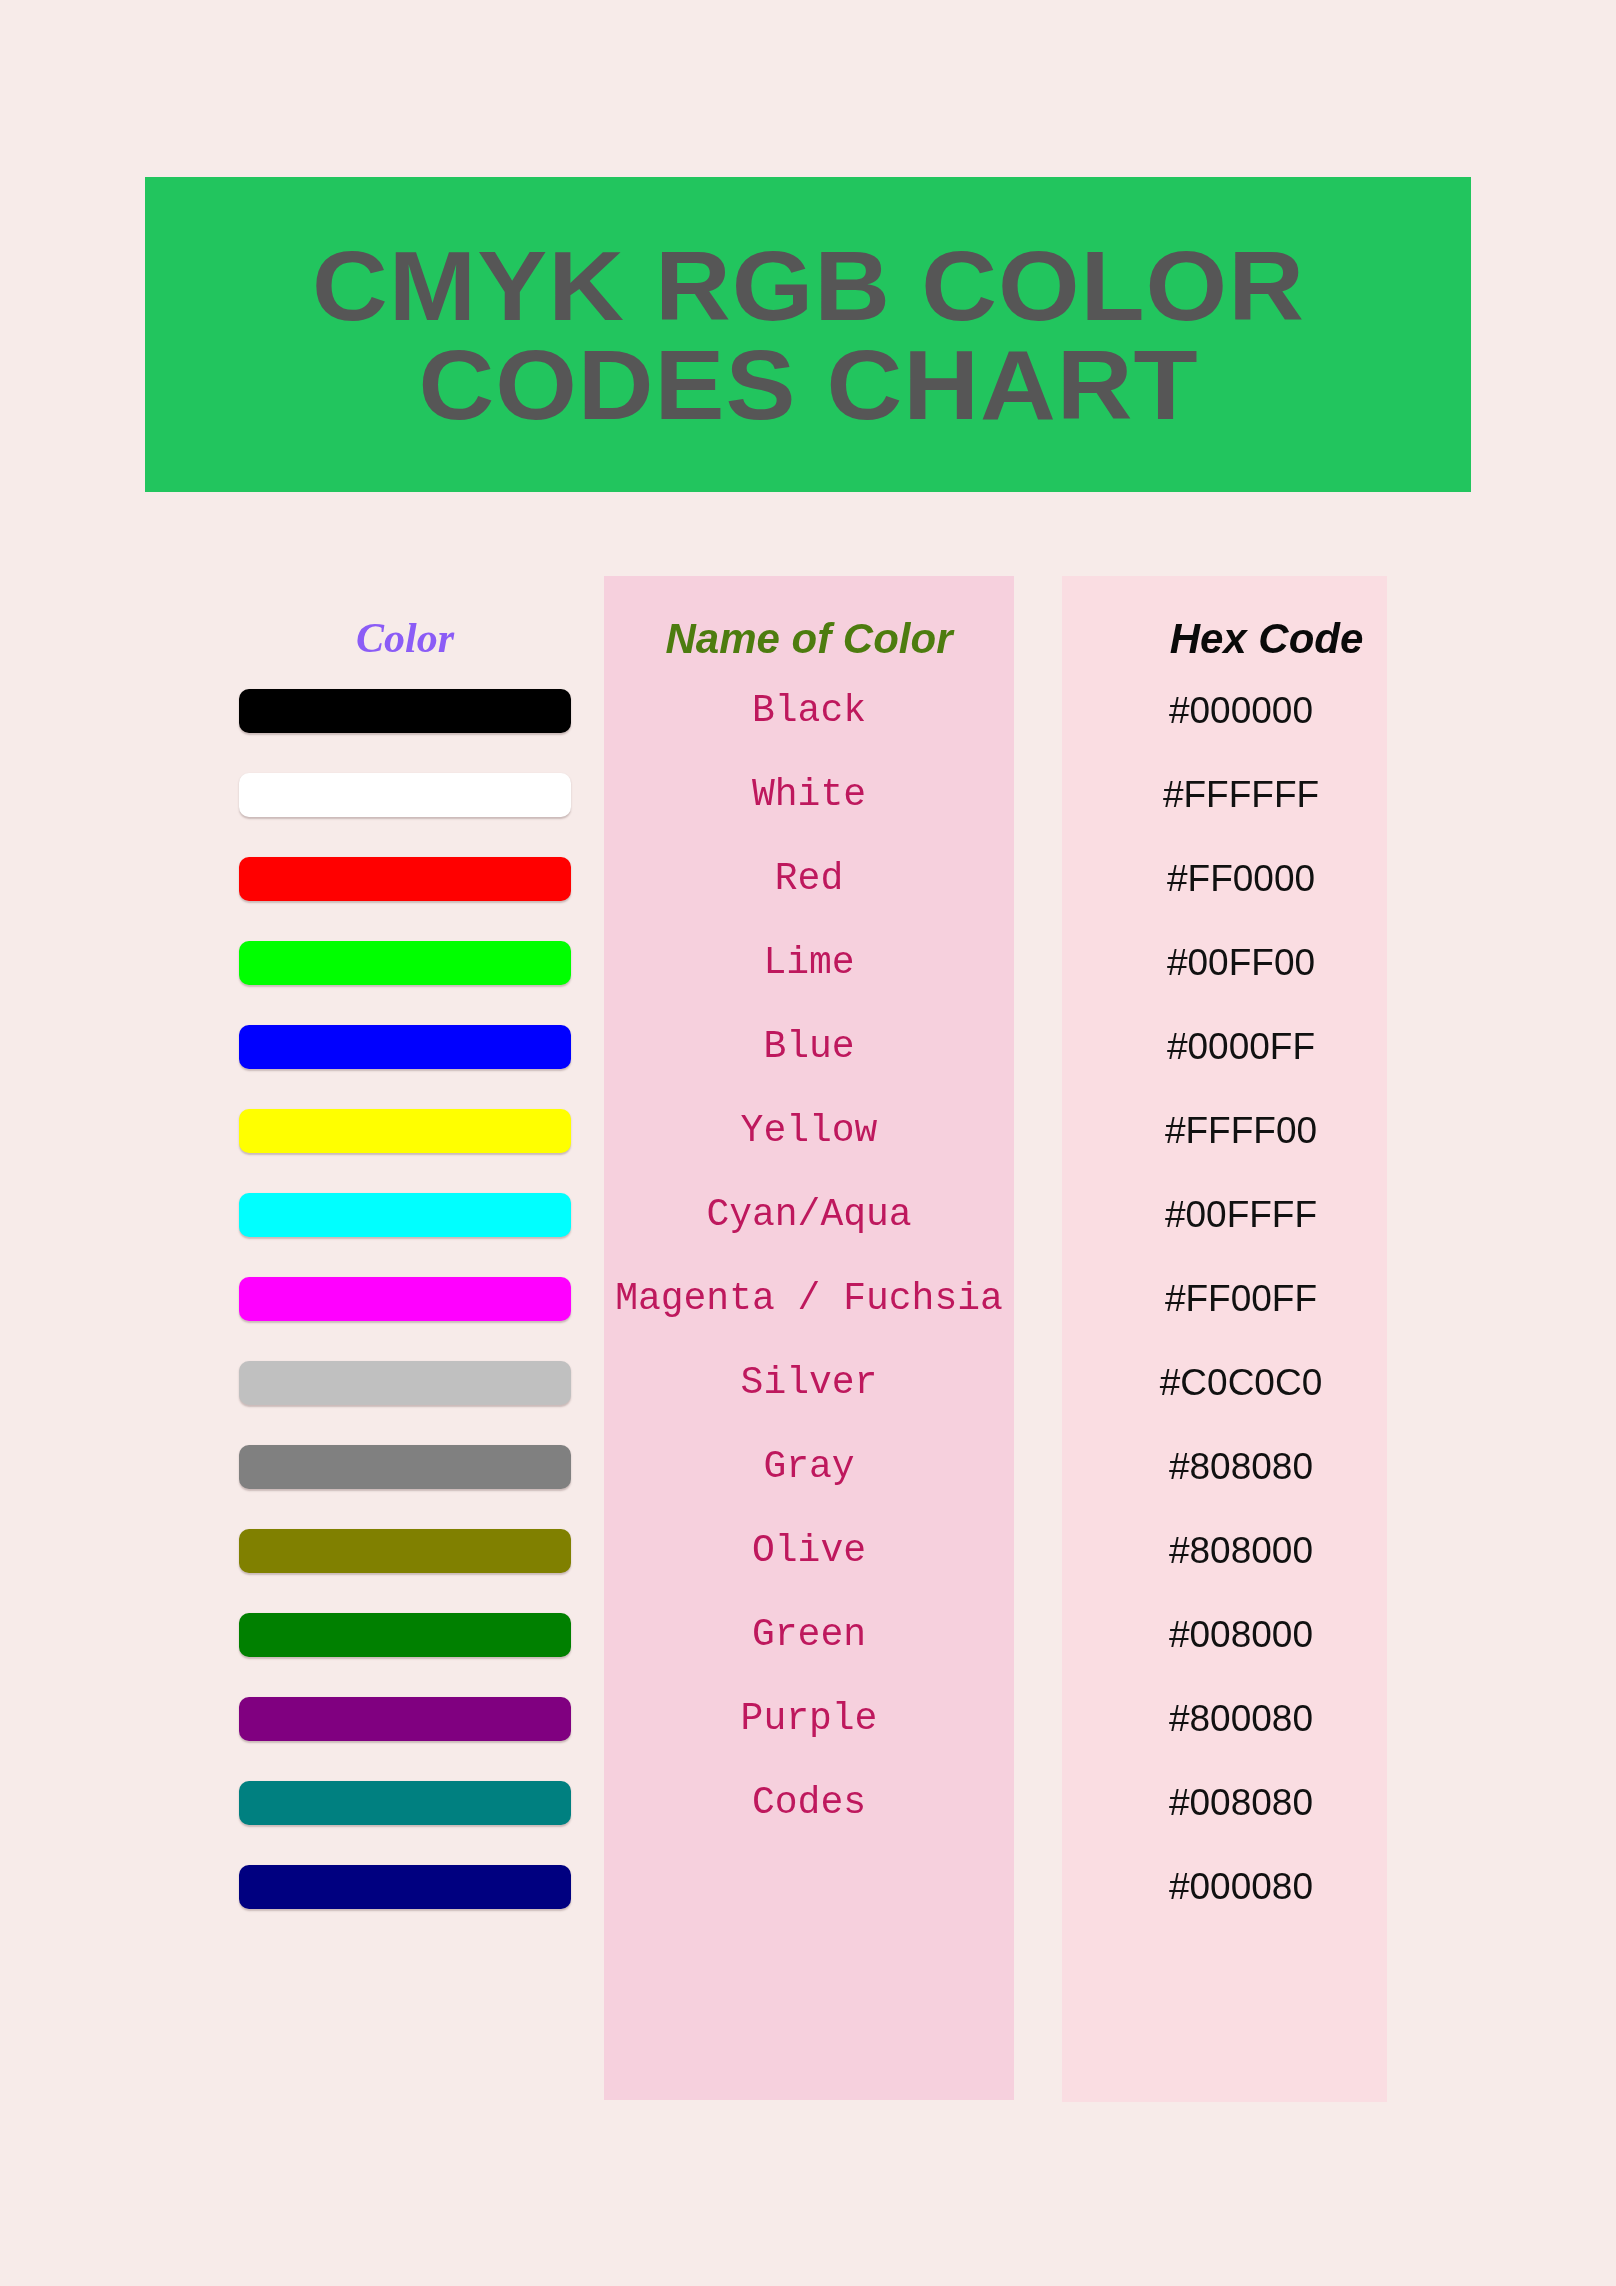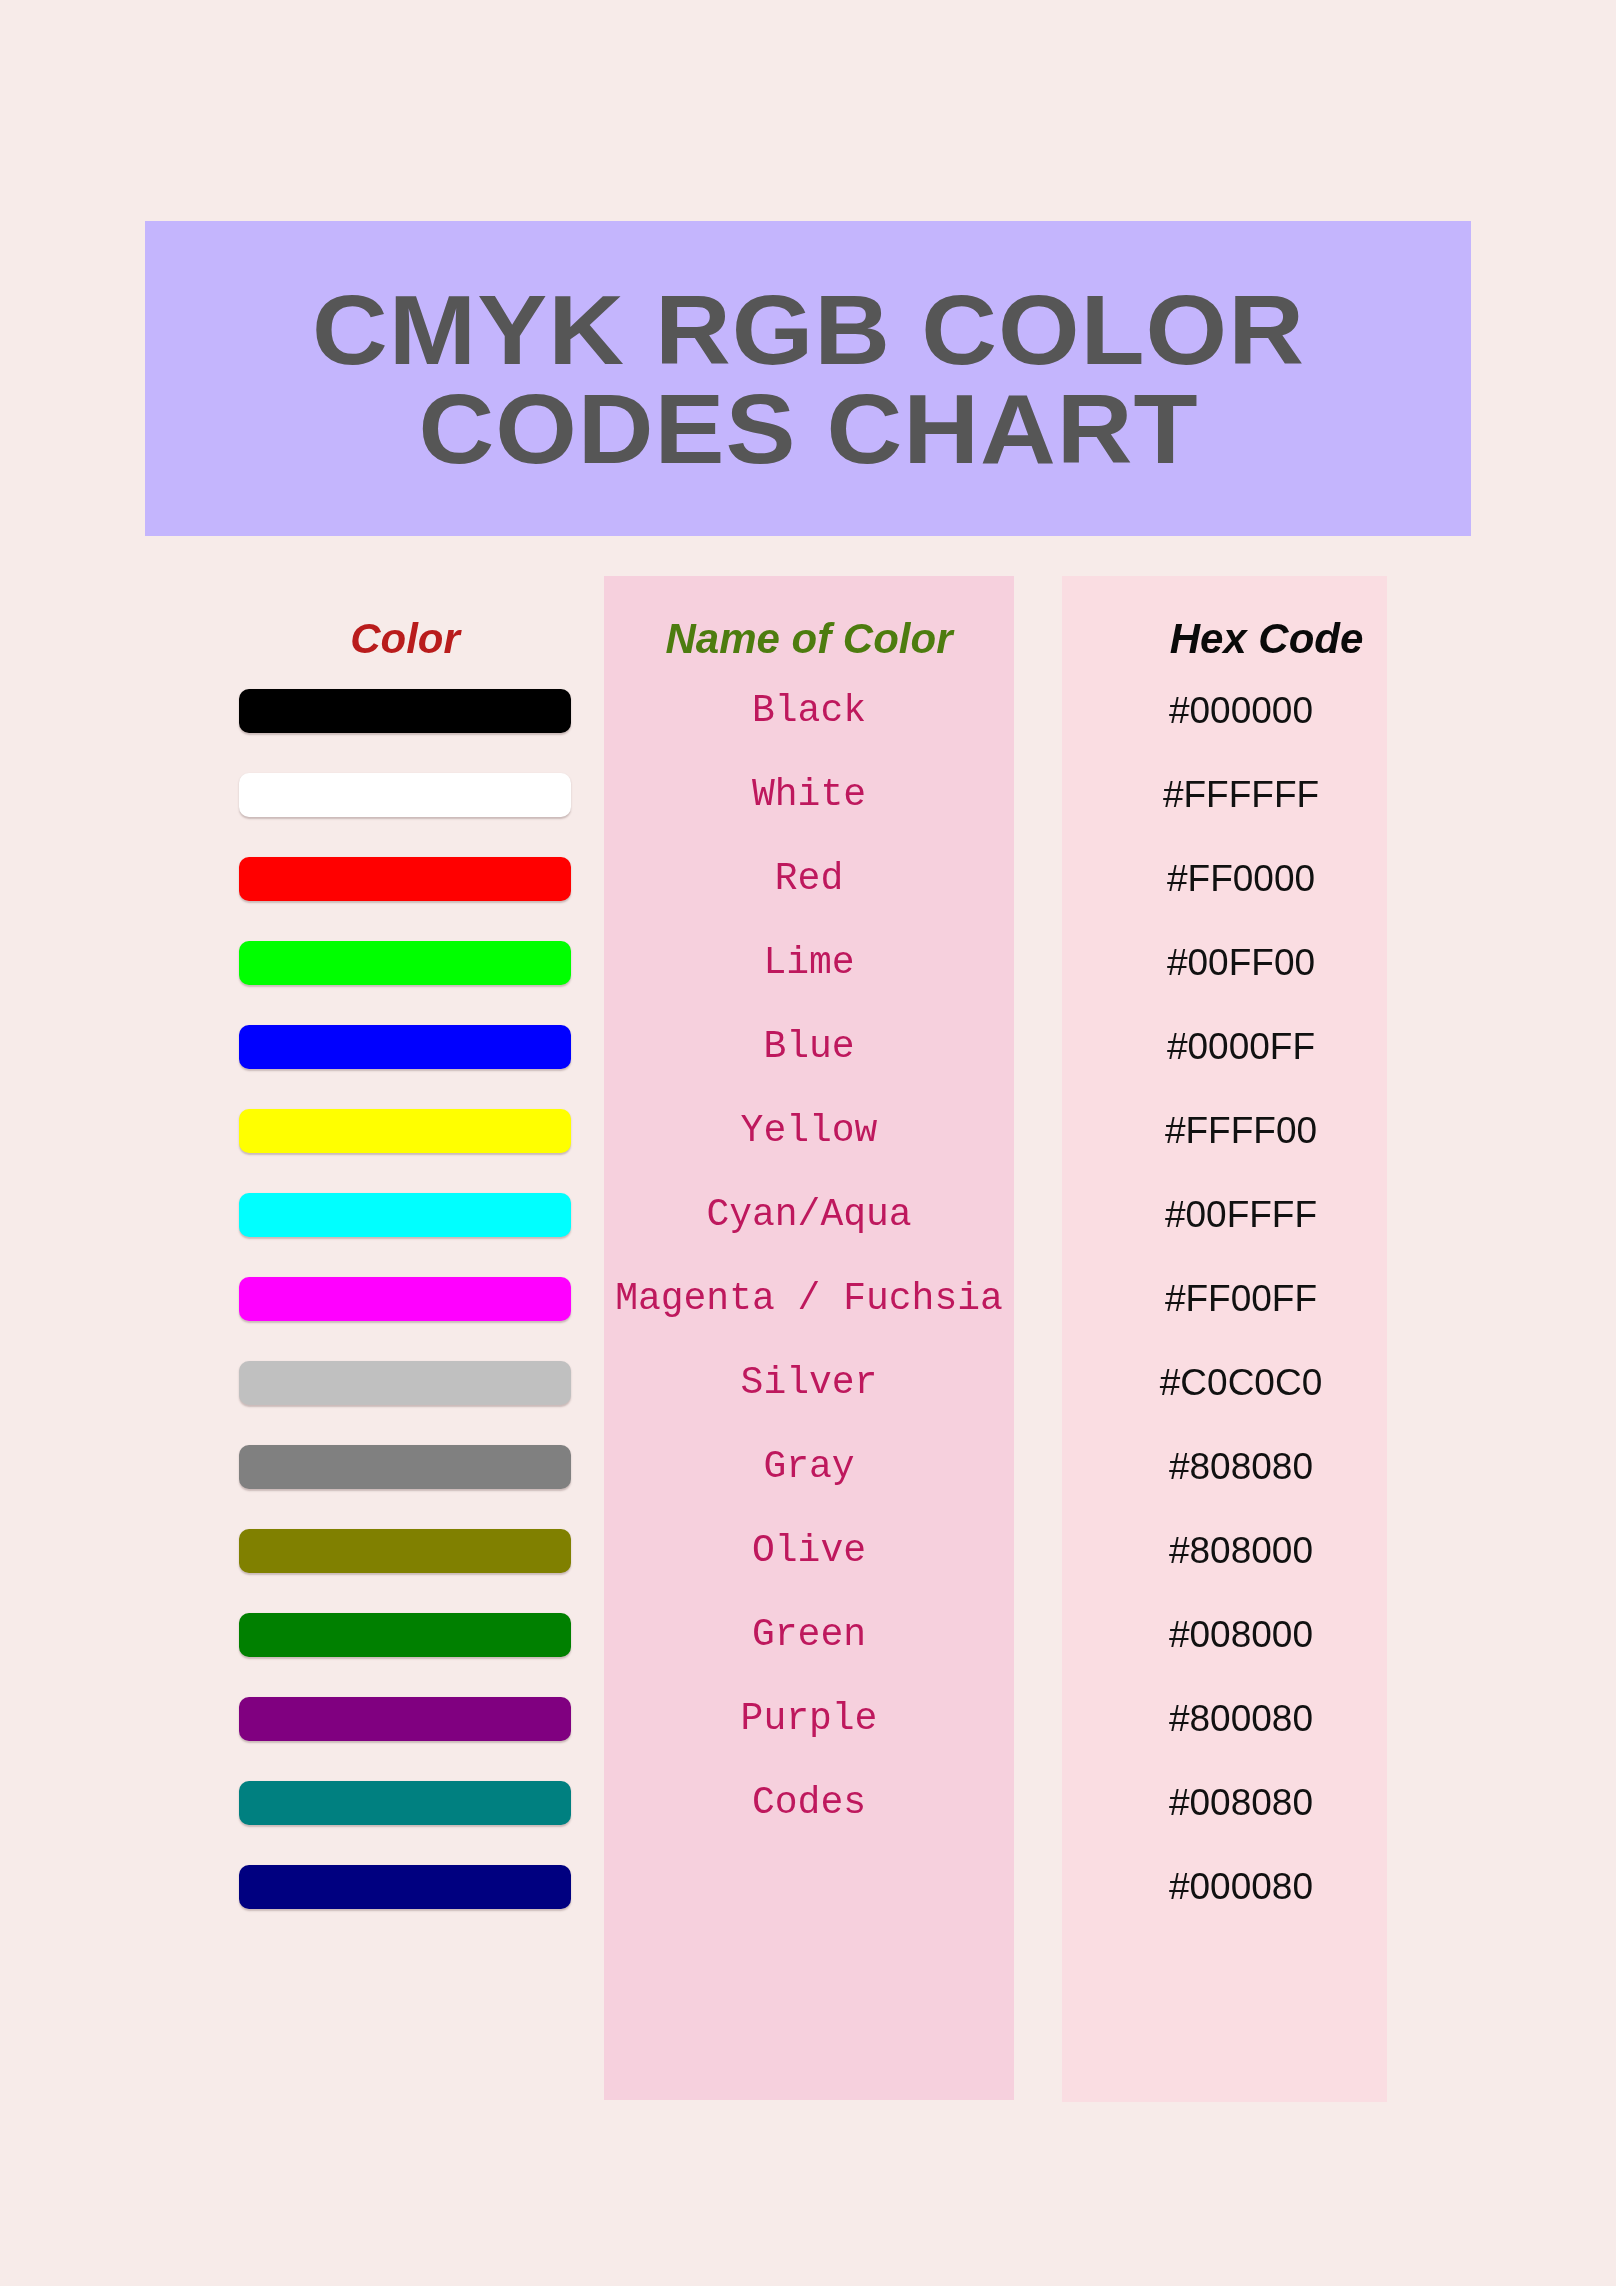--- a/index.html
+++ b/index.html
@@ -15,25 +15,24 @@
     position: relative;
   }
 
   
   #title-banner {
     position: absolute;
     left: 145px;
     top: 177px;
     width: 1326px;
     height: 315px;
-    background: #c4b5fd;
+    background: #22c55e;
     display: flex;
     align-items: center;
     justify-content: center;
-    margin-top: 44px;
   }
   #title-text {
     font-family: "Liberation Sans", sans-serif;
     font-weight: bold;
     font-size: 99px;
     line-height: 1.0;
     letter-spacing: 0.9px;
     color: #565656;
     text-align: center;
     text-transform: uppercase;
@@ -72,21 +71,22 @@
     font-family: "Liberation Sans", sans-serif;
     font-weight: bold;
     font-style: italic;
     font-size: 42px;
     line-height: 83px;
     text-align: center;
   }
   #header-color {
     left: 239px;
     width: 332px;
-    color: #b91c1c;
+    color: #8b5cf6;
+    font-family: Liberation Serif, serif;
   }
   #header-name {
     left: 604px;
     width: 410px;
     color: #4d7c0f;
   }
   #header-hex {
     left: 1062px;
     width: 325px;
     color: #0a0a0a;

